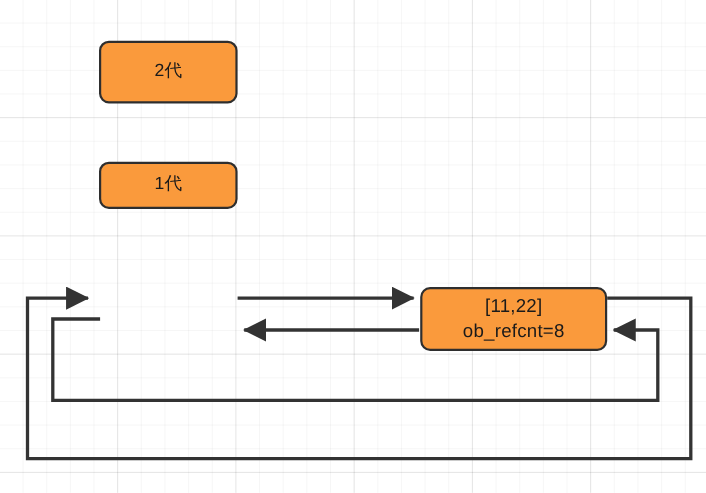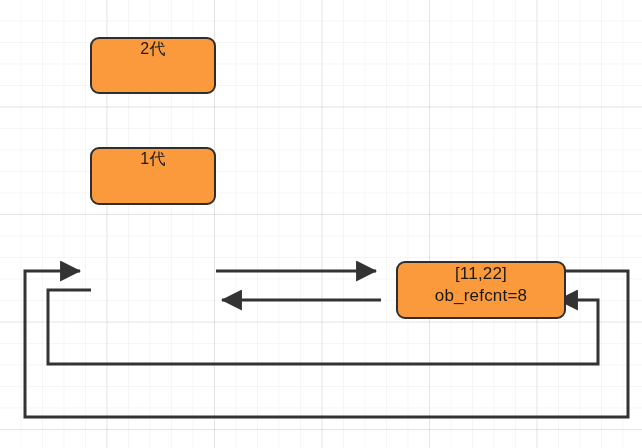--- a/index.html
+++ b/index.html
@@ -30,33 +30,33 @@
     pointer-events:none;
   }
   .node{
     position:absolute;
     box-sizing:border-box;
     background:#fa9a3c;
     border:2.5px solid #2e2e2e;
     border-radius:9px;
     display:flex;
     align-items:center;
-    justify-content:flex-start;
+    justify-content:center;
     flex-direction:column;
     color:#1a1a1a;
     font-size:16px;
     line-height:1.28;
     text-align:center;
     letter-spacing:0.2px;
   }
   .node .line{display:block;white-space:nowrap;}
   #node-gen2{left:90px;top:37px;width:126px;height:57px;}
-  #node-gen1{left:90px;top:147px;width:126px;height:58px;}
+  #node-gen1{left:90px;top:147px;width:126px;height:43px;}
   #node-gen0{left:91px;top:261px;width:124px;height:57px;}
-  #node-obj{left:396px;top:261px;width:170px;height:58px;font-size:17px;}
+  #node-obj{left:382px;top:261px;width:170px;height:58px;font-size:17px;}
 </style>
 </head>
 <body>
 
 <div id="canvas">
 
   <svg id="edges" viewBox="0 0 642 448" width="642" height="448" xmlns="http://www.w3.org/2000/svg">
     <defs>
       <marker id="ah" viewBox="0 0 10 10" refX="9.5" refY="5" markerWidth="7" markerHeight="7" orient="auto-start-reverse">
         <path d="M 0 0 L 10 5 L 0 10 z" fill="#333333"></path>

